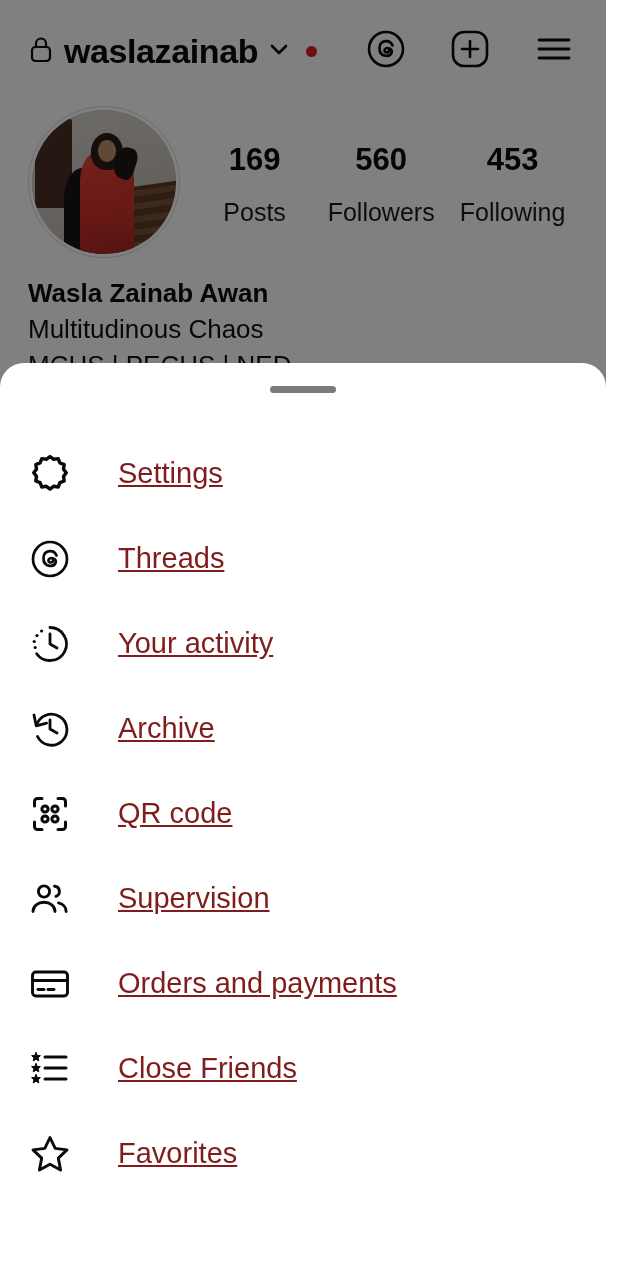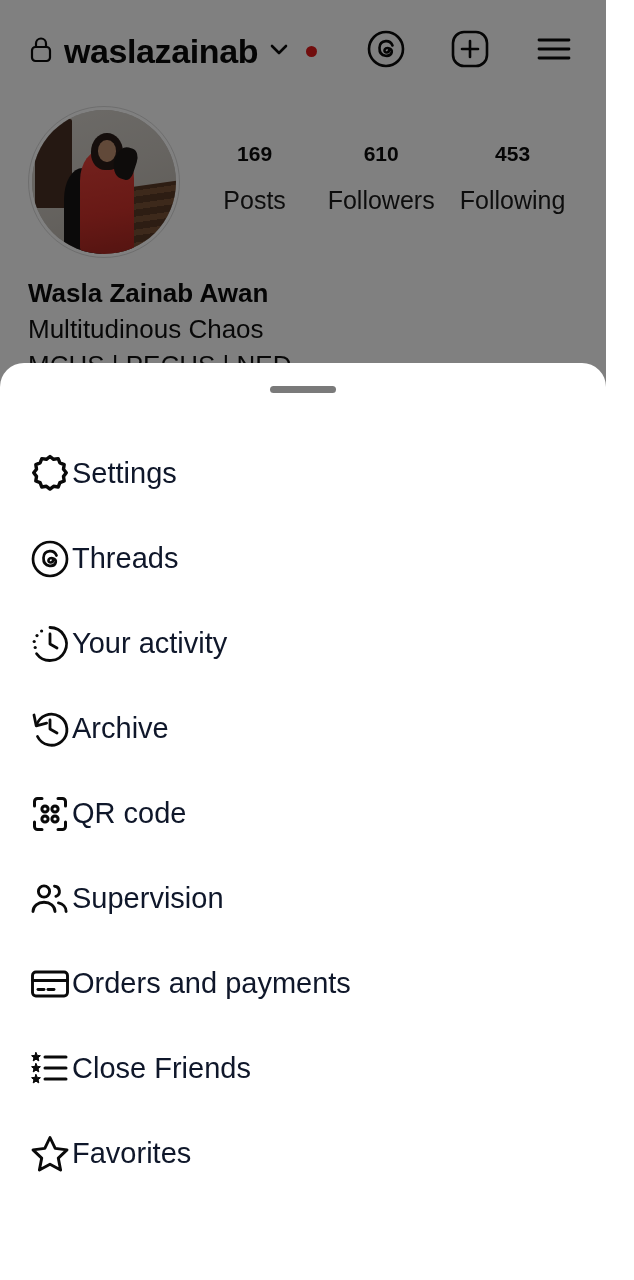--- a/index.html
+++ b/index.html
@@ -147,21 +147,21 @@
     flex: 1 1 auto;
     display: flex;
     align-items: flex-start;
     justify-content: space-around;
     padding: 36px 0 0 14px;
   }
 
   .stat { text-align: center; min-width: 96px; cursor: pointer; }
 
   .stat-value {
-    font-size: 21px;
+    font-size: 31px;
     font-weight: bold;
     color: #0a0a0a;
     line-height: 1.15;
   }
 
   .stat-label {
     font-size: 25px;
     color: #1a1a1a;
     line-height: 1.3;
     margin-top: 18px;
@@ -220,23 +220,25 @@
     height: 44px;
     flex: 0 0 auto;
     display: flex;
     align-items: center;
     justify-content: center;
   }
 
   .menu-icon svg { display: block; }
 
   .menu-label {
+    margin-left: 46px;
     font-size: 29px;
-    color: #0f172a;
+    color: #7f1d1d;
     line-height: 1;
+    text-decoration: underline;
   }
 </style>
 </head>
 <body>
 
 <div id="app">
 
   <div class="profile-layer">
 
     <div class="header">
@@ -295,21 +297,21 @@
           <div class="ph-arm"></div>
         </div>
       </div>
 
       <div class="stats">
         <div class="stat">
           <div class="stat-value">169</div>
           <div class="stat-label">Posts</div>
         </div>
         <div class="stat">
-          <div class="stat-value">610</div>
+          <div class="stat-value">560</div>
           <div class="stat-label">Followers</div>
         </div>
         <div class="stat">
           <div class="stat-value">453</div>
           <div class="stat-label">Following</div>
         </div>
       </div>
     </div>
 
     <div class="bio">

